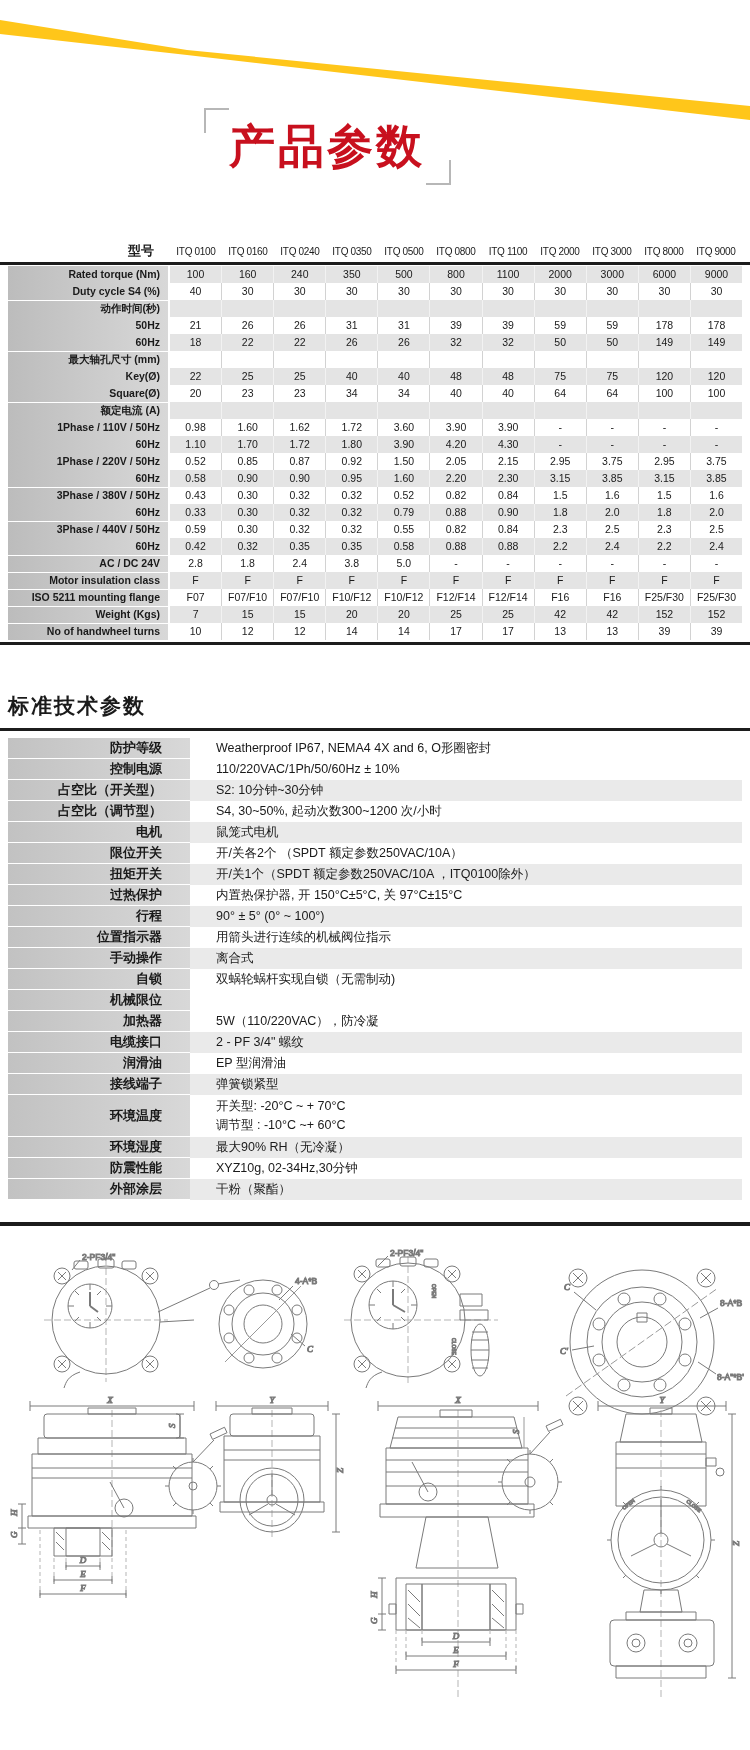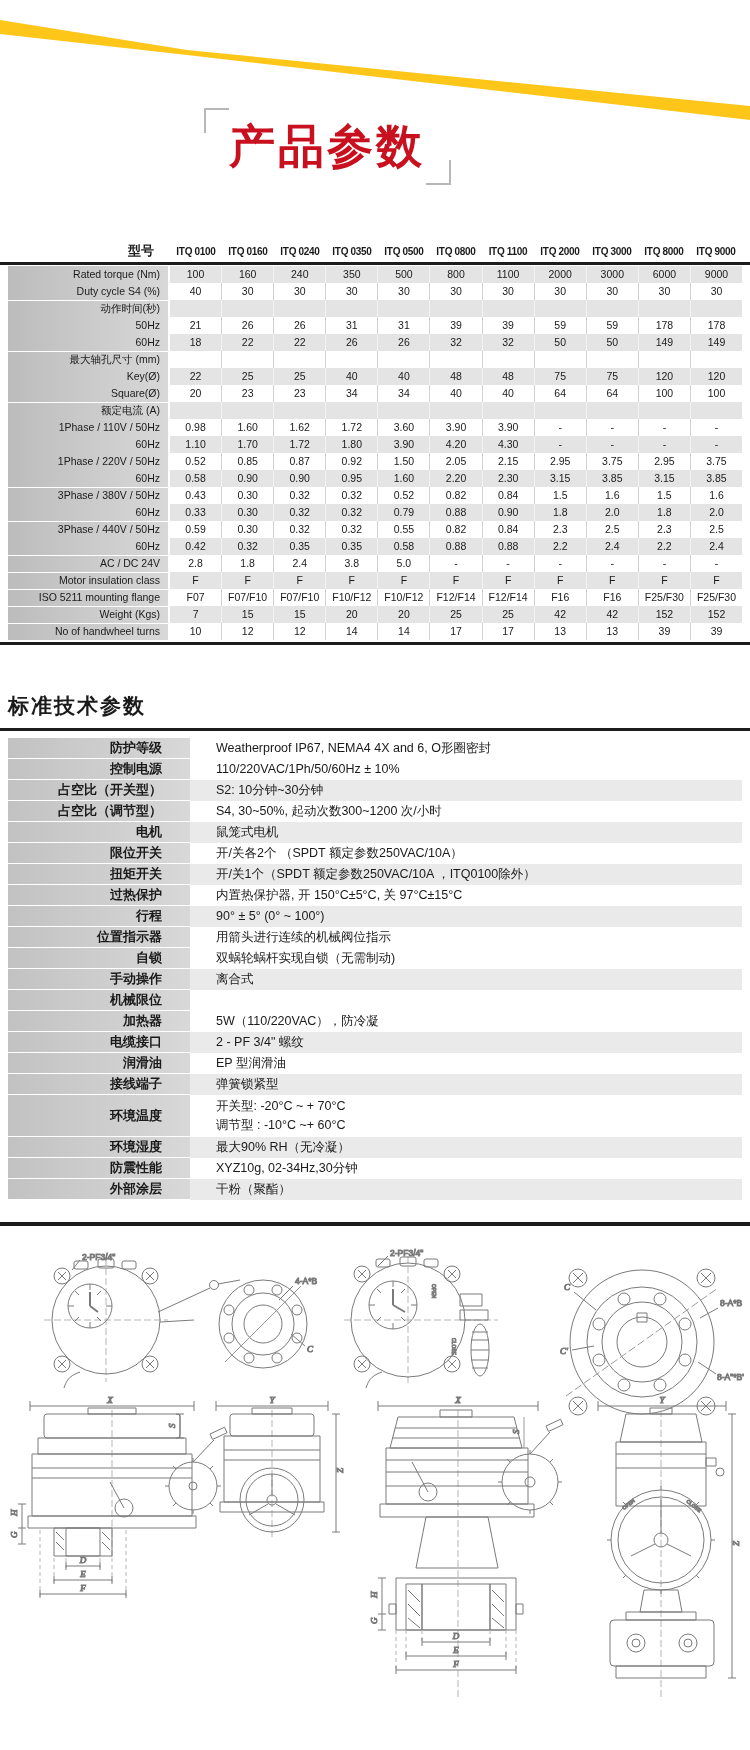--- a/index.html
+++ b/index.html
@@ -18,26 +18,26 @@
   .rule{position:absolute;left:0;width:750px;background:#1c1c1c}
   .rule1{top:262px;height:3px}
   .rule2{top:642px;height:3px}
   .rule3{top:728px;height:3px}
   .rule4{top:1222px;height:4px}
   
   .spec-table{position:absolute;left:8px;top:240px;width:734px}
   .spec-header{display:flex;height:22px;align-items:center}
   .spec-label-h{width:162px;box-sizing:border-box;text-align:right;padding-right:16px;
       font-weight:bold;font-size:13px}
-  .spec-model-cell{flex:1;text-align:center;font-weight:bold;font-size:10px;
+  .spec-model-cell{flex:1;text-align:center;font-weight:normal;font-size:10px;
       letter-spacing:-0.3px;white-space:nowrap}
   .spec-body{margin-top:4px}
   .spec-row{display:flex;height:17px}
   .spec-label{width:162px;box-sizing:border-box;text-align:right;padding-right:8px;
-      font-weight:normal;font-size:10.5px;line-height:17px;white-space:nowrap;
+      font-weight:bold;font-size:10.5px;line-height:17px;white-space:nowrap;
       background:linear-gradient(to right,#bcbcbc,#d8d8d8);border-right:2px solid #fff}
   .spec-row.sep .spec-label{box-shadow:inset 0 1px 0 #fff}
   .spec-cell{flex:1;text-align:center;font-size:10.5px;line-height:17px;white-space:nowrap}
   .spec-cell + .spec-cell{border-left:1px solid #d2d2d2}
   .spec-row.shaded .spec-cell{background:#e4e4e4}
   .spec-row.shaded .spec-cell + .spec-cell{border-left-color:#f2f2f2}
   
   .section-title{position:absolute;left:8px;top:692px;font-size:21px;font-weight:bold;
       letter-spacing:2px}
   .tech-table{position:absolute;left:8px;top:738px;width:734px}
@@ -458,30 +458,30 @@
         <div class="tech-value">
           <div class="tech-line">90° ± 5° (0° ~ 100°)</div>
         </div>
       </div>
       <div class="tech-row">
         <div class="tech-label">位置指示器</div>
         <div class="tech-value">
           <div class="tech-line">用箭头进行连续的机械阀位指示</div>
         </div>
       </div>
+      <div class="tech-row shaded">
+        <div class="tech-label">手动操作</div>
+        <div class="tech-value">
+          <div class="tech-line">离合式</div>
+        </div>
+      </div>
       <div class="tech-row">
         <div class="tech-label">自锁</div>
         <div class="tech-value">
           <div class="tech-line">双蜗轮蜗杆实现自锁（无需制动)</div>
-        </div>
-      </div>
-      <div class="tech-row shaded">
-        <div class="tech-label">手动操作</div>
-        <div class="tech-value">
-          <div class="tech-line">离合式</div>
         </div>
       </div>
       <div class="tech-row shaded">
         <div class="tech-label">机械限位</div>
       </div>
       <div class="tech-row">
         <div class="tech-label">加热器</div>
         <div class="tech-value">
           <div class="tech-line">5W（110/220VAC），防冷凝</div>
         </div>

